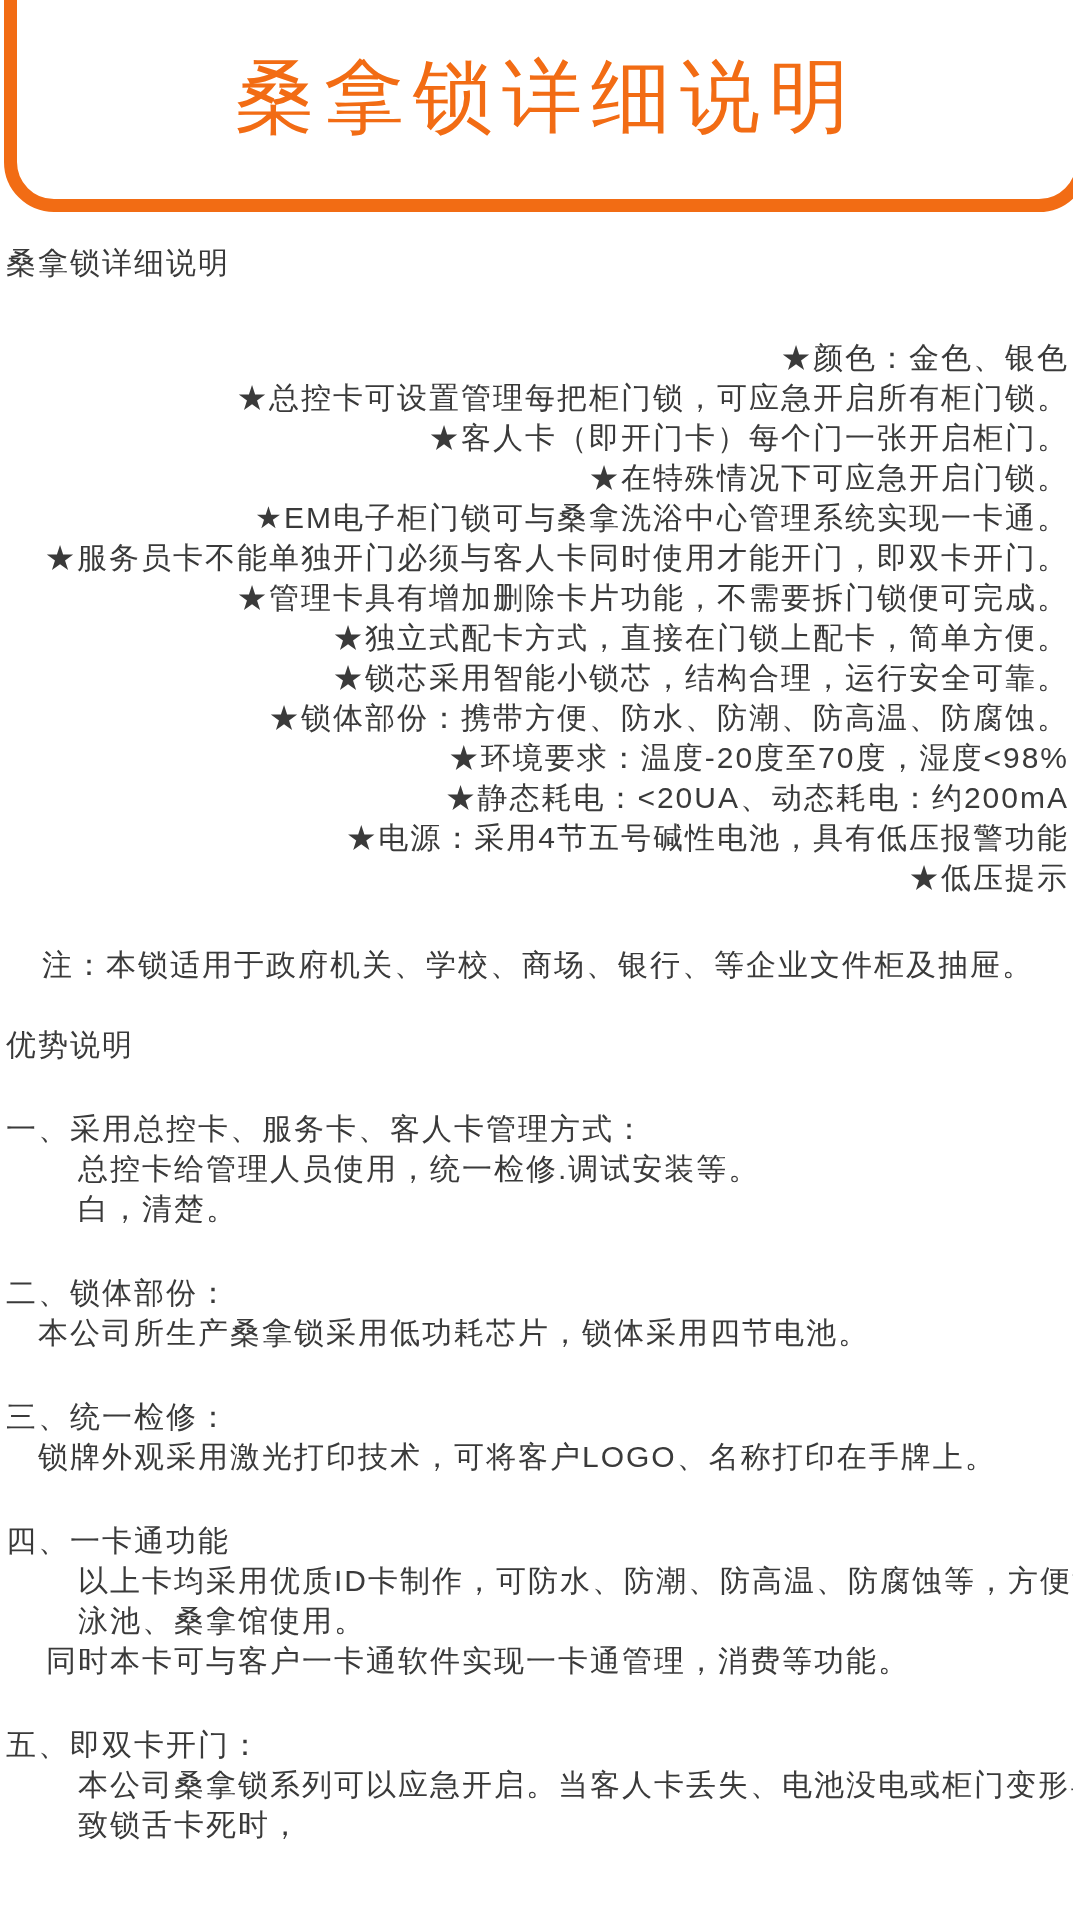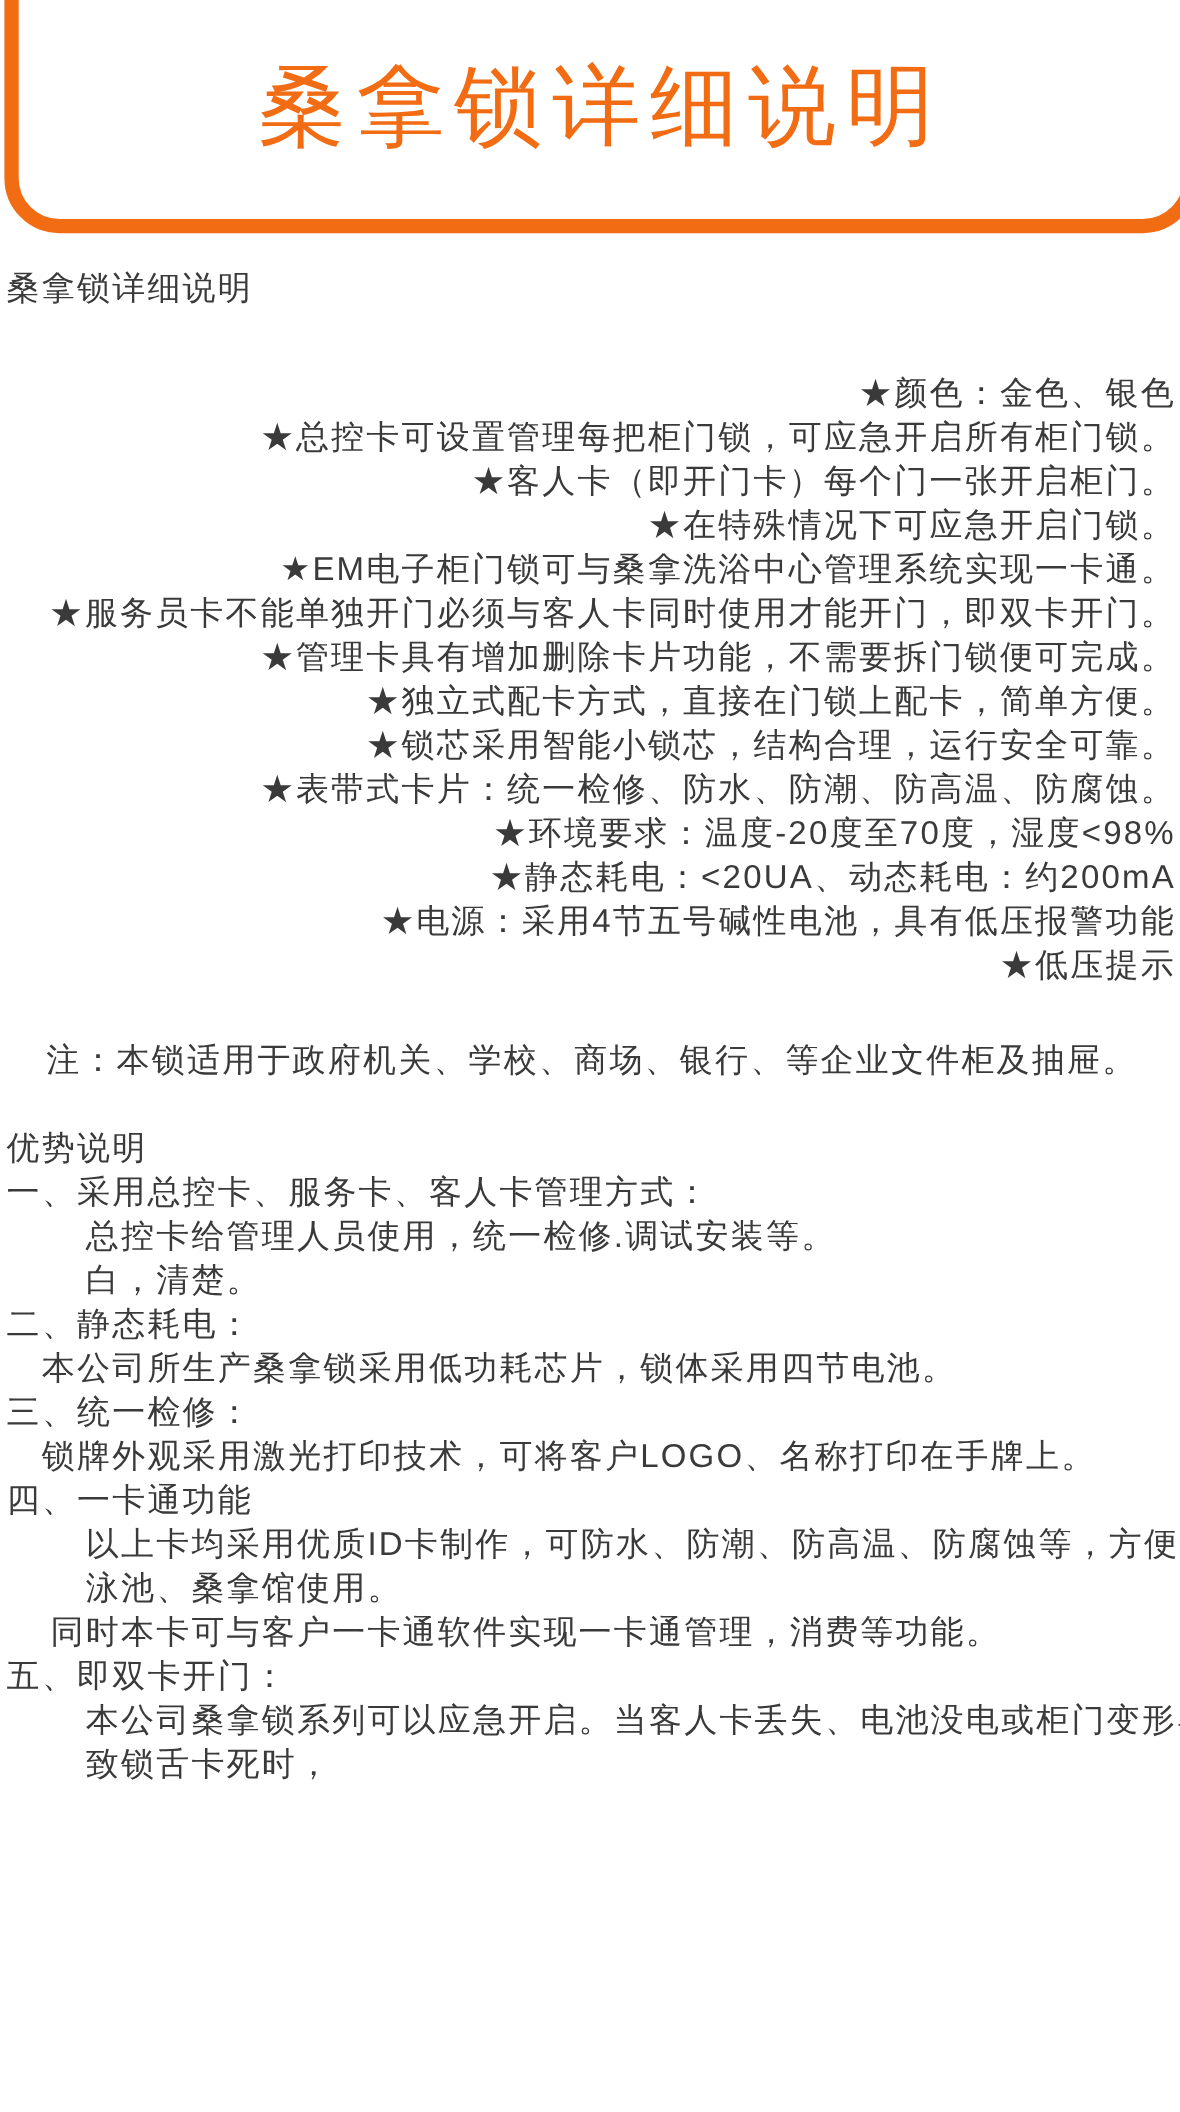--- a/index.html
+++ b/index.html
@@ -38,21 +38,21 @@
     padding:243px 4px 0 6px;
     font-size:30px;
     letter-spacing:2px;
     line-height:40px;
   }
   .line { white-space:nowrap; height:40px; }
   .intro { }
   .features { margin-top:55px;text-align:right; }
   .note { margin-top:47px;margin-left:36px; }
   .adv-heading { margin-top:40px; }
-  .section { }
+  .section { margin-top:44px; }
   .ind-1 { padding-left:32px; }
   .ind-1b { padding-left:40px; }
   .ind-2 { padding-left:72px; }
 </style>
 </head>
 <body>
 
 <div class="page">
 
   <div class="header-box">
@@ -66,39 +66,39 @@
     <div class="features">
       <div class="line">★颜色：金色、银色</div>
       <div class="line">★总控卡可设置管理每把柜门锁，可应急开启所有柜门锁。</div>
       <div class="line">★客人卡（即开门卡）每个门一张开启柜门。</div>
       <div class="line">★在特殊情况下可应急开启门锁。</div>
       <div class="line">★EM电子柜门锁可与桑拿洗浴中心管理系统实现一卡通。</div>
       <div class="line">★服务员卡不能单独开门必须与客人卡同时使用才能开门，即双卡开门。</div>
       <div class="line">★管理卡具有增加删除卡片功能，不需要拆门锁便可完成。</div>
       <div class="line">★独立式配卡方式，直接在门锁上配卡，简单方便。</div>
       <div class="line">★锁芯采用智能小锁芯，结构合理，运行安全可靠。</div>
-      <div class="line">★表带式卡片：统一检修、防水、防潮、防高温、防腐蚀。</div>
+      <div class="line">★锁体部份：携带方便、防水、防潮、防高温、防腐蚀。</div>
       <div class="line">★环境要求：温度-20度至70度，湿度&lt;98%</div>
       <div class="line">★静态耗电：&lt;20UA、动态耗电：约200mA</div>
       <div class="line">★电源：采用4节五号碱性电池，具有低压报警功能</div>
       <div class="line">★低压提示</div>
     </div>
 
     <div class="line note">注：本锁适用于政府机关、学校、商场、银行、等企业文件柜及抽屉。</div>
 
     <div class="line adv-heading">优势说明</div>
 
     <div class="section">
       <div class="line">一、采用总控卡、服务卡、客人卡管理方式：</div>
       <div class="line ind-2">总控卡给管理人员使用，统一检修.调试安装等。</div>
       <div class="line ind-2">白，清楚。</div>
     </div>
 
     <div class="section">
-      <div class="line">二、静态耗电：</div>
+      <div class="line">二、锁体部份：</div>
       <div class="line ind-1">本公司所生产桑拿锁采用低功耗芯片，锁体采用四节电池。</div>
     </div>
 
     <div class="section">
       <div class="line">三、统一检修：</div>
       <div class="line ind-1">锁牌外观采用激光打印技术，可将客户LOGO、名称打印在手牌上。</div>
     </div>
 
     <div class="section">
       <div class="line">四、一卡通功能</div>

